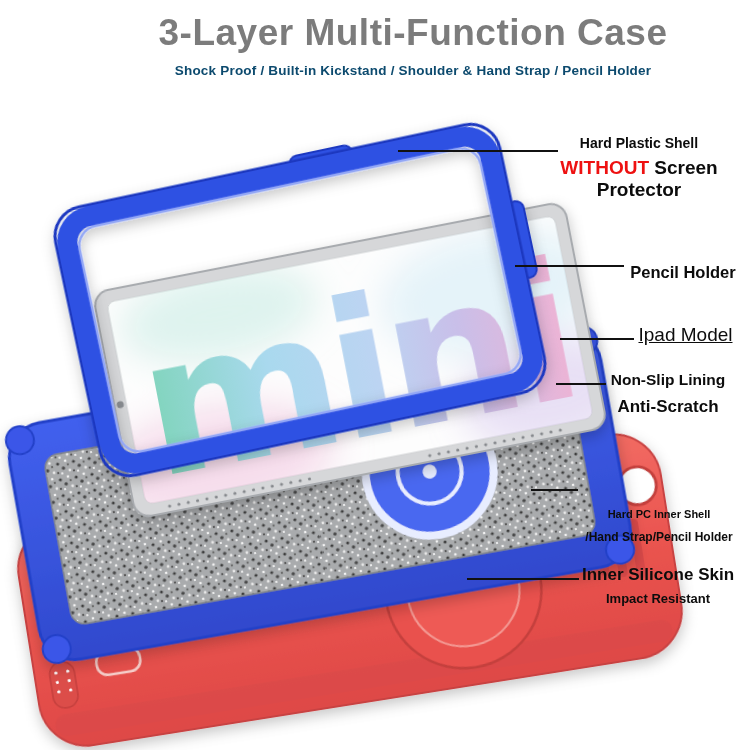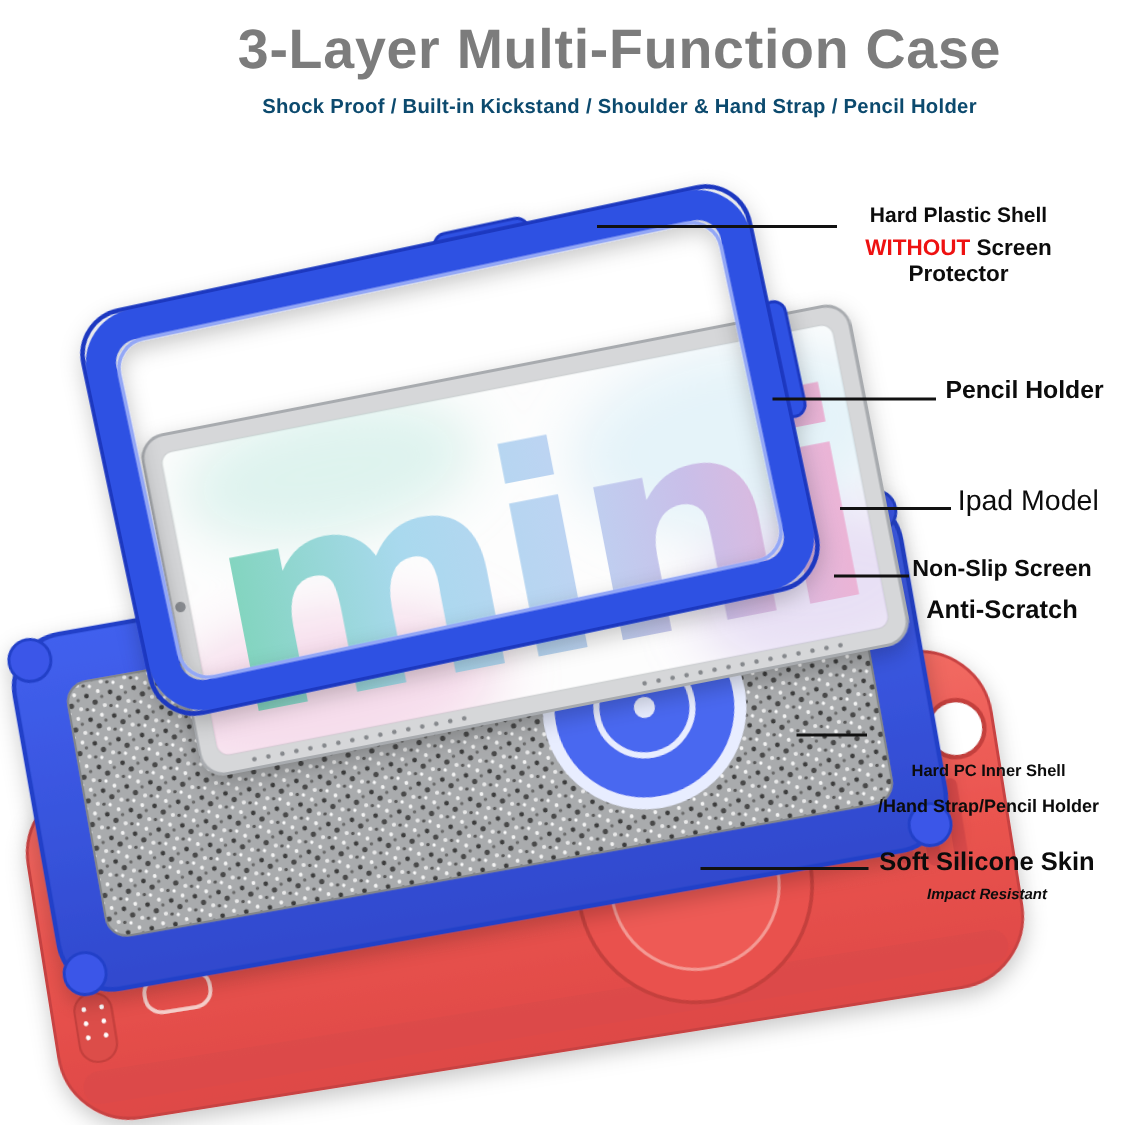--- a/index.html
+++ b/index.html
@@ -12,34 +12,34 @@
 
   svg.art{position:absolute;left:0;top:0;z-index:1;}
 
   .ann{position:absolute;text-align:center;color:#0c0c0c;z-index:2;}
   .ann .t{font-weight:700;}
   .ann .n{font-weight:700;margin-top:6px;}
   .hl{color:#ee1111;}
 
   #ann1{left:548px;top:135px;width:182px;}
   #ann1 .t{font-size:14px;}
-  #ann1 .n{font-size:15px;}
-  #ann2{left:618px;top:251px;width:130px;}
+  #ann1 .n{font-size:19px;}
+  #ann2{left:618px;top:263px;width:130px;}
   #ann2 .t{font-size:16.5px;}
   #ann3{left:628px;top:324px;width:115px;}
-  #ann3 .t{font-size:19px;font-weight:400;}
+  #ann3 .t{font-size:19px;font-weight:400;text-decoration:underline;}
   #ann4{left:600px;top:371px;width:136px;}
   #ann4 .t{font-size:15.5px;}
   #ann4 .n{font-size:17px;margin-top:8px;}
   #ann5{left:573px;top:476px;width:172px;}
   #ann5 .t{font-size:11px;margin-top:32px;}
   #ann5 .n{font-size:12px;margin-top:9px;line-height:1.45;}
   #ann6{left:575px;top:565px;width:166px;}
   #ann6 .t{font-size:17px;}
-  #ann6 .n{font-size:10px;font-style:italic;}
+  #ann6 .n{font-size:13px;}
 </style>
 </head>
 <body>
 
 <div class="stage">
 
   <div class="hdr">
     <h1>3-Layer Multi-Function Case</h1>
     <p>Shock Proof / Built-in Kickstand / Shoulder &amp; Hand Strap / Pencil Holder</p>
   </div>
@@ -173,29 +173,29 @@
 
   <div class="ann" id="ann2">
     <div class="t">Pencil Holder</div>
   </div>
 
   <div class="ann" id="ann3">
     <div class="t">Ipad Model</div>
   </div>
 
   <div class="ann" id="ann4">
-    <div class="t">Non-Slip Screen</div>
+    <div class="t">Non-Slip Lining</div>
     <div class="n">Anti-Scratch</div>
   </div>
 
   <div class="ann" id="ann5">
     <div class="t">Hard PC Inner Shell</div>
     <div class="n">
       <div>/Hand Strap/Pencil Holder</div>
     </div>
   </div>
 
   <div class="ann" id="ann6">
-    <div class="t">Soft Silicone Skin</div>
+    <div class="t">Inner Silicone Skin</div>
     <div class="n">Impact Resistant</div>
   </div>
 
 </div>
 
 </body></html>

